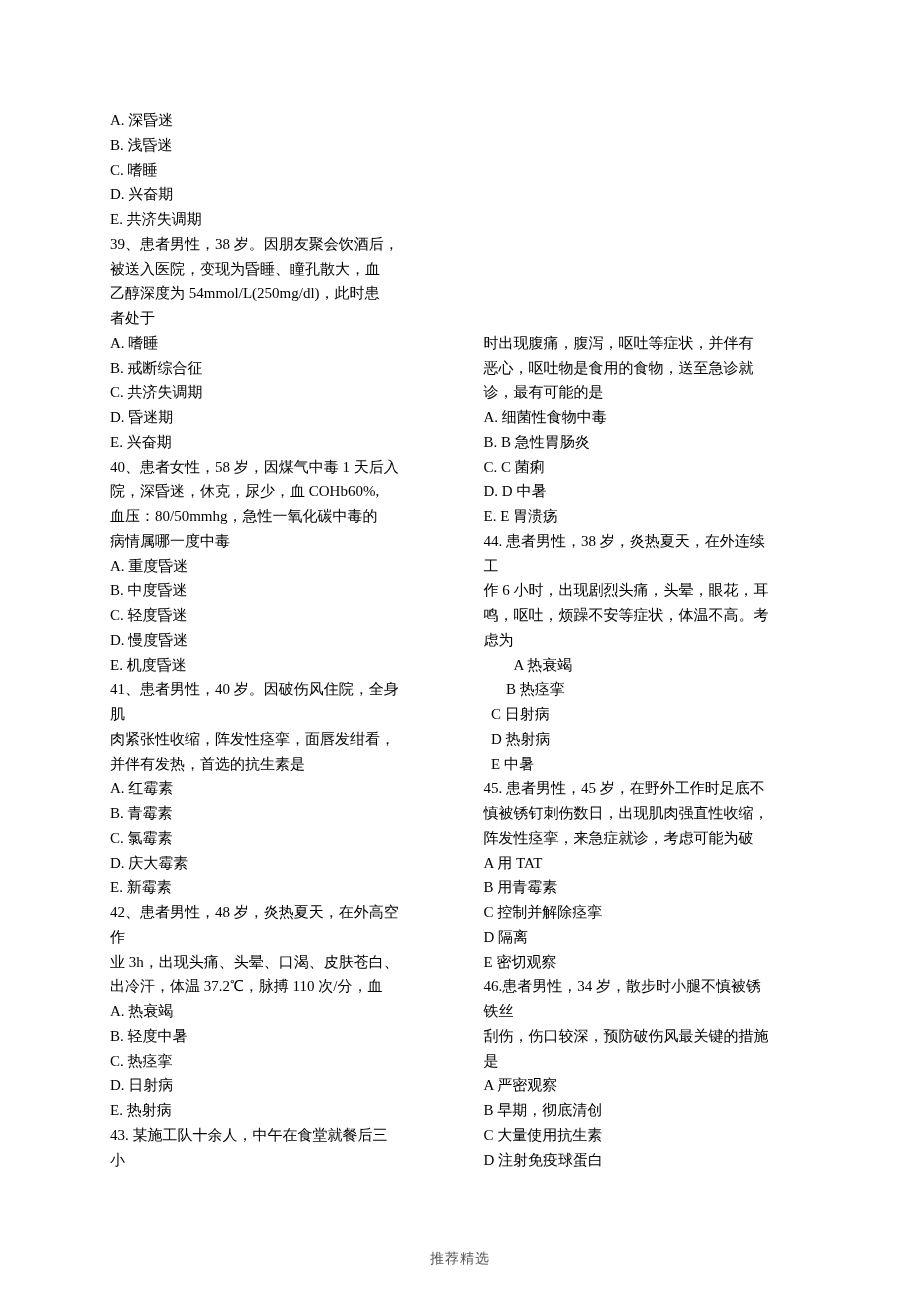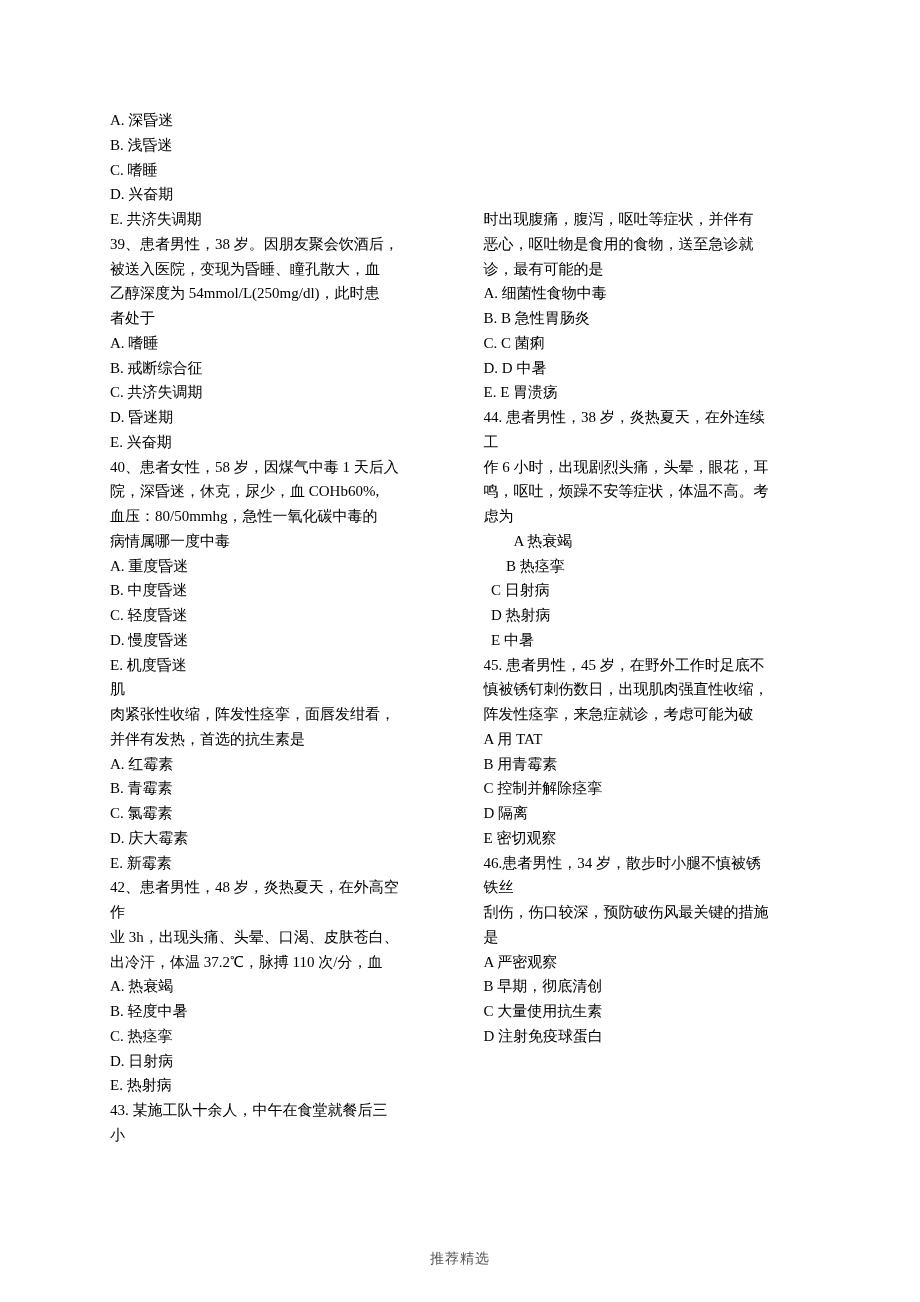--- a/index.html
+++ b/index.html
@@ -14,21 +14,21 @@
   .page {
     width: 920px;
     min-height: 1302px;
     box-sizing: border-box;
     padding: 108px 92px 40px 110px;
     position: relative;
   }
   .cols {
     display: flex;
     flex-direction: row;
-    align-items: center;
+    align-items: flex-end;
   }
   .col {
     flex: 1;
     box-sizing: border-box;
   }
   .col-left {
     padding-right: 14px;
   }
   .col-right {
     padding-left: 14px;
@@ -88,20 +88,21 @@
       <div class="line">40、患者女性，58 岁，因煤气中毒 1 天后入</div>
       <div class="line">院，深昏迷，休克，尿少，血 COHb60%,</div>
       <div class="line">血压：80/50mmhg，急性一氧化碳中毒的</div>
       <div class="line">病情属哪一度中毒</div>
       <div class="line">A. 重度昏迷</div>
       <div class="line">B. 中度昏迷</div>
       <div class="line">C. 轻度昏迷</div>
       <div class="line">D. 慢度昏迷</div>
       <div class="line">E. 机度昏迷</div>
 
+      <div class="line">41、患者男性，40 岁。因破伤风住院，全身</div>
       <div class="line">肌</div>
       <div class="line">肉紧张性收缩，阵发性痉挛，面唇发绀看，</div>
       <div class="line">并伴有发热，首选的抗生素是</div>
       <div class="line">A. 红霉素</div>
       <div class="line">B. 青霉素</div>
       <div class="line">C. 氯霉素</div>
       <div class="line">D. 庆大霉素</div>
       <div class="line">E. 新霉素</div>
 
       <div class="line">42、患者男性，48 岁，炎热夏天，在外高空</div>

